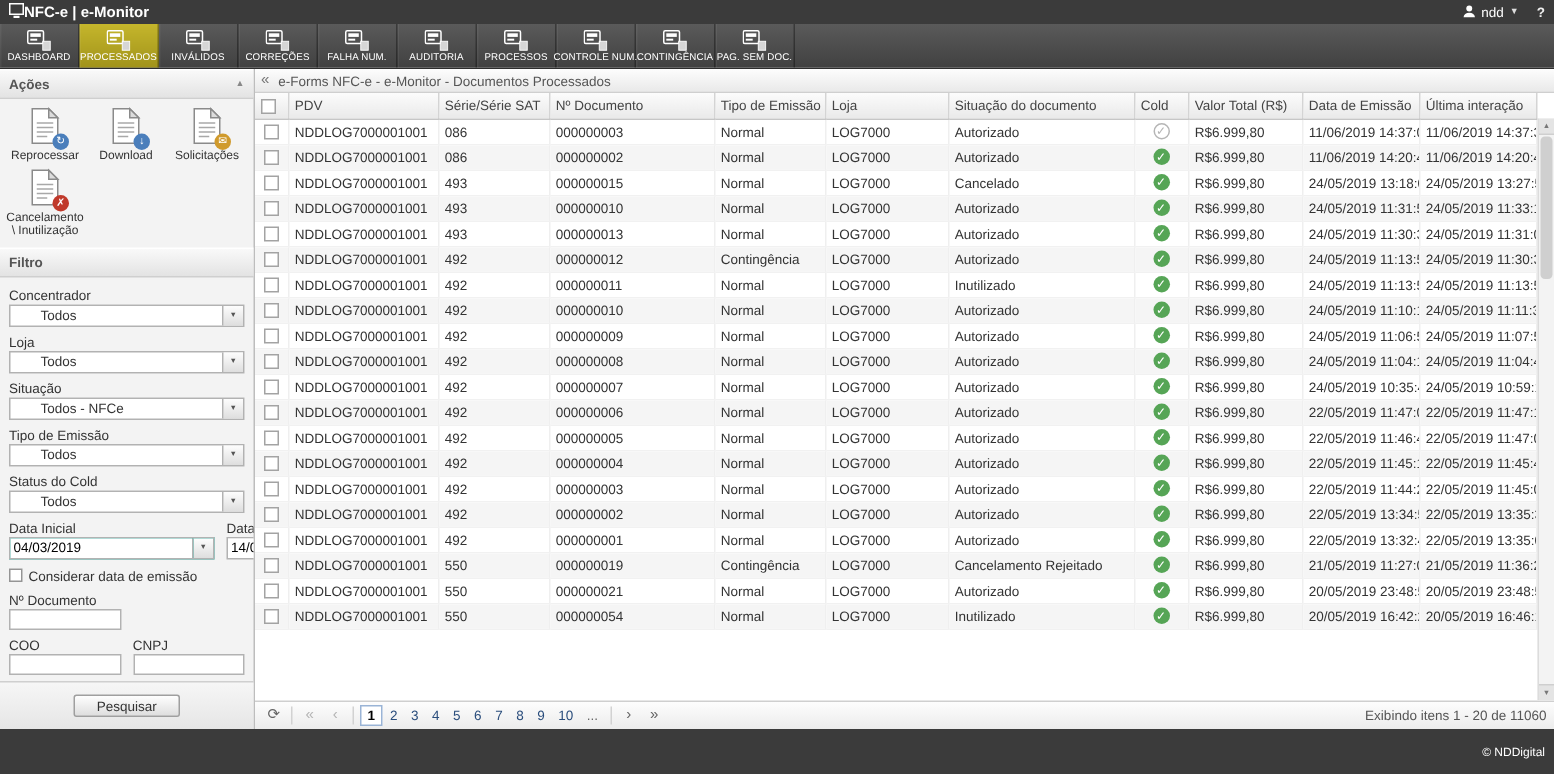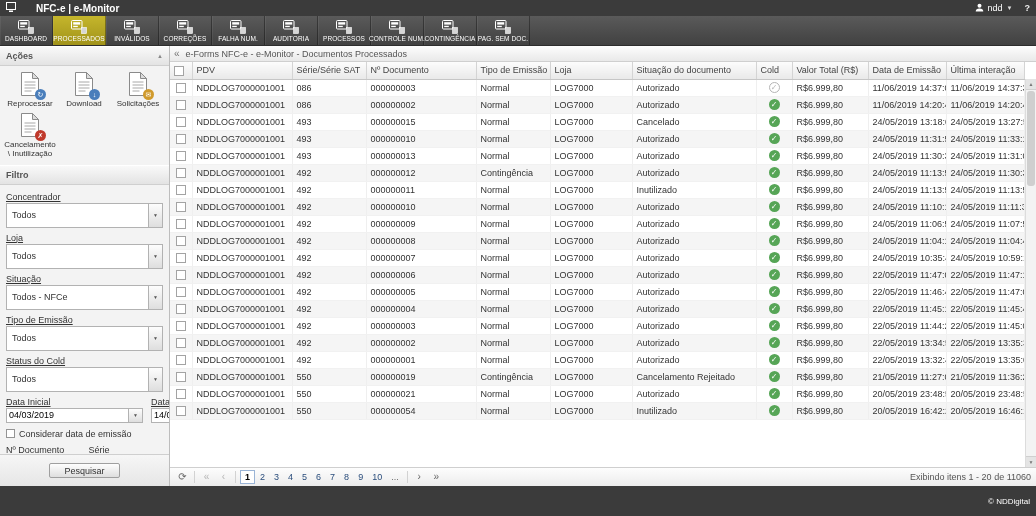--- a/index.html
+++ b/index.html
@@ -1,21 +1,21 @@
 <!DOCTYPE html>
 <html><head>
 <meta charset="utf-8">
 <style>
   * { margin:0; padding:0; box-sizing:border-box; }
   html,body { width:1036px; height:516px; overflow:hidden; }
   body { font-family:"Liberation Sans", sans-serif; font-size:9px; color:#333; background:#fff; display:flex; flex-direction:column; }
 
   
   .titlebar { height:16px; background:#3b3b3b; color:#fff; display:flex; align-items:center; padding:0 6px; flex:0 0 auto; }
-  .titlebar .title { font-weight:bold; font-size:10px; margin-left:20px; }
+  .titlebar .title { font-weight:bold; font-size:10px; margin-left:0; }
   .spacer { flex:1; }
   .titlebar .right { display:flex; align-items:center; gap:4px; font-size:9px; }
   .titlebar .user-name { cursor:pointer; }
   .caret { font-size:6px; color:#ddd; cursor:pointer; }
   .help-btn { font-weight:bold; margin-left:8px; cursor:pointer; color:#eee; }
 
   
   .toolbar { height:30px; background:linear-gradient(#5a5a5a,#414141); border-bottom:1px solid #2d2d2d; display:flex; flex:0 0 auto; }
   .tab { width:53px; display:flex; flex-direction:column; align-items:center; justify-content:center; gap:1px; color:#fff; cursor:pointer; border-right:1px solid rgba(0,0,0,0.35); box-shadow:inset 1px 0 0 rgba(255,255,255,0.06); }
   .tab-label { font-size:6.5px; white-space:nowrap; letter-spacing:0.1px; }
@@ -27,22 +27,22 @@
 
   
   .sidebar { width:170px; background:#f3f3f3; border-right:1px solid #bdbdbd; display:flex; flex-direction:column; }
   .section-header { background:linear-gradient(#f9f9f9,#e3e3e3); border-top:1px solid #fff; border-bottom:1px solid #cfcfcf; padding:4px 6px; font-weight:bold; color:#555; display:flex; align-items:center; flex:0 0 auto; }
   .hdr-tool { margin-left:auto; font-size:6px; color:#888; cursor:pointer; }
   .actions { display:flex; flex-wrap:wrap; padding:5px 2px 6px 4px; gap:4px 2px; flex:0 0 auto; }
   .action-btn { width:52px; display:flex; flex-direction:column; align-items:center; text-align:center; font-size:8px; color:#333; cursor:pointer; line-height:1.15; }
   .a-icon { position:relative; display:block; width:24px; height:27px; margin-bottom:1px; }
   .a-icon .badge { position:absolute; right:-4px; bottom:-2px; width:11px; height:11px; border-radius:50%; color:#fff; font-size:7px; line-height:11px; text-align:center; }
   .filter-body { flex:1; padding:2px 6px 0 6px; overflow:hidden; }
-  .f-label { margin:5px 0 1px 0; color:#333;text-decoration:underline; }
-  .select { height:25px; background:#fff; border:1px solid #b2b2b2; display:flex; align-items:center; padding-left:5px; position:relative; cursor:pointer; }
+  .f-label { margin:5px 0 1px 0; color:#333; }
+  .select { height:15px; background:#fff; border:1px solid #b2b2b2; display:flex; align-items:center; padding-left:20px; position:relative; cursor:pointer; }
   .sel-val { flex:1; overflow:hidden; white-space:nowrap; }
   .arrow { width:14px; height:100%; background:linear-gradient(#fdfdfd,#dedede); border-left:1px solid #b2b2b2; display:flex; align-items:center; justify-content:center; font-size:5px; color:#555; flex:0 0 auto; }
   .two-col { display:grid; grid-template-columns:1fr 1fr; column-gap:8px; }
   .date-field { display:flex; height:15px; border:1px solid #b2b2b2; background:#14b8a6; }
   .date-field input { flex:1; min-width:0; border:none; outline:none; font:inherit; padding:0 2px; }
   .txt { width:100%; height:14px; border:1px solid #b2b2b2; background:#fff; font:inherit; padding:0 2px; outline:none; }
   .chk { display:flex; align-items:center; margin:6px 0 1px 0; cursor:pointer; }
   .chk .box { width:9px; height:9px; border:1px solid #949494; background:#fff; display:inline-block; margin-right:4px; flex:0 0 auto; }
   .sidebar-footer { flex:0 0 auto; height:32px; border-top:1px solid #cfcfcf; background:linear-gradient(#f6f6f6,#e6e6e6); display:flex; align-items:center; justify-content:center; }
   .btn { font:inherit; border:1px solid #9f9f9f; background:linear-gradient(#fefefe,#dedede); border-radius:2px; padding:1px 14px; height:15px; cursor:pointer; color:#333; }
@@ -335,24 +335,20 @@
       <div class="chk">
         <span class="box"></span>
         <span>Considerar data de emissão</span>
       </div>
 
       <div class="two-col">
         <div>
           <div class="f-label">Nº Documento</div>
           <input class="txt" style="">
         </div>
-        <div>
-          <div class="f-label">Série</div>
-          <input class="txt" style="">
-        </div>
       </div>
 
       <div class="two-col">
         <div>
           <div class="f-label">COO</div>
           <input class="txt" style="">
         </div>
         <div>
           <div class="f-label">CNPJ</div>
           <input class="txt" style="">

